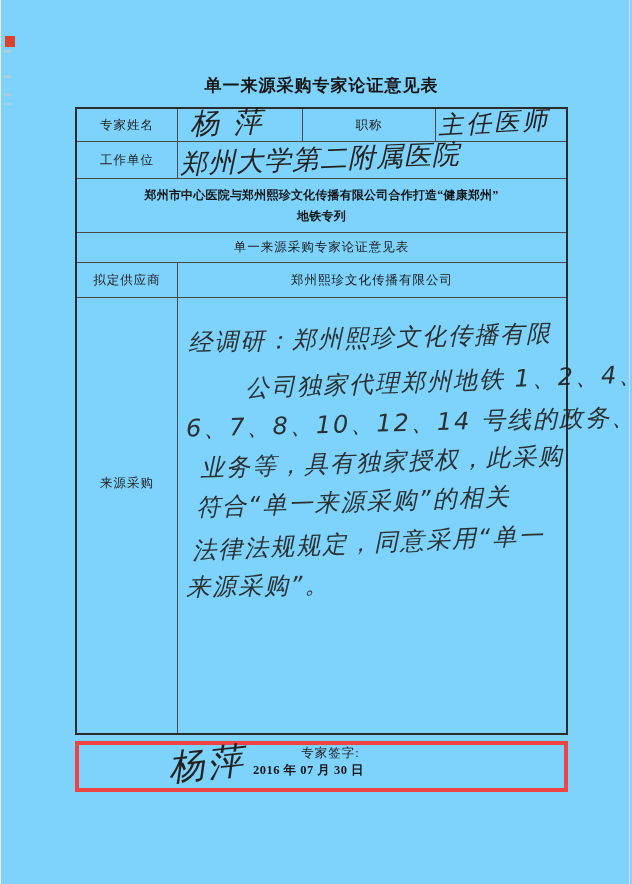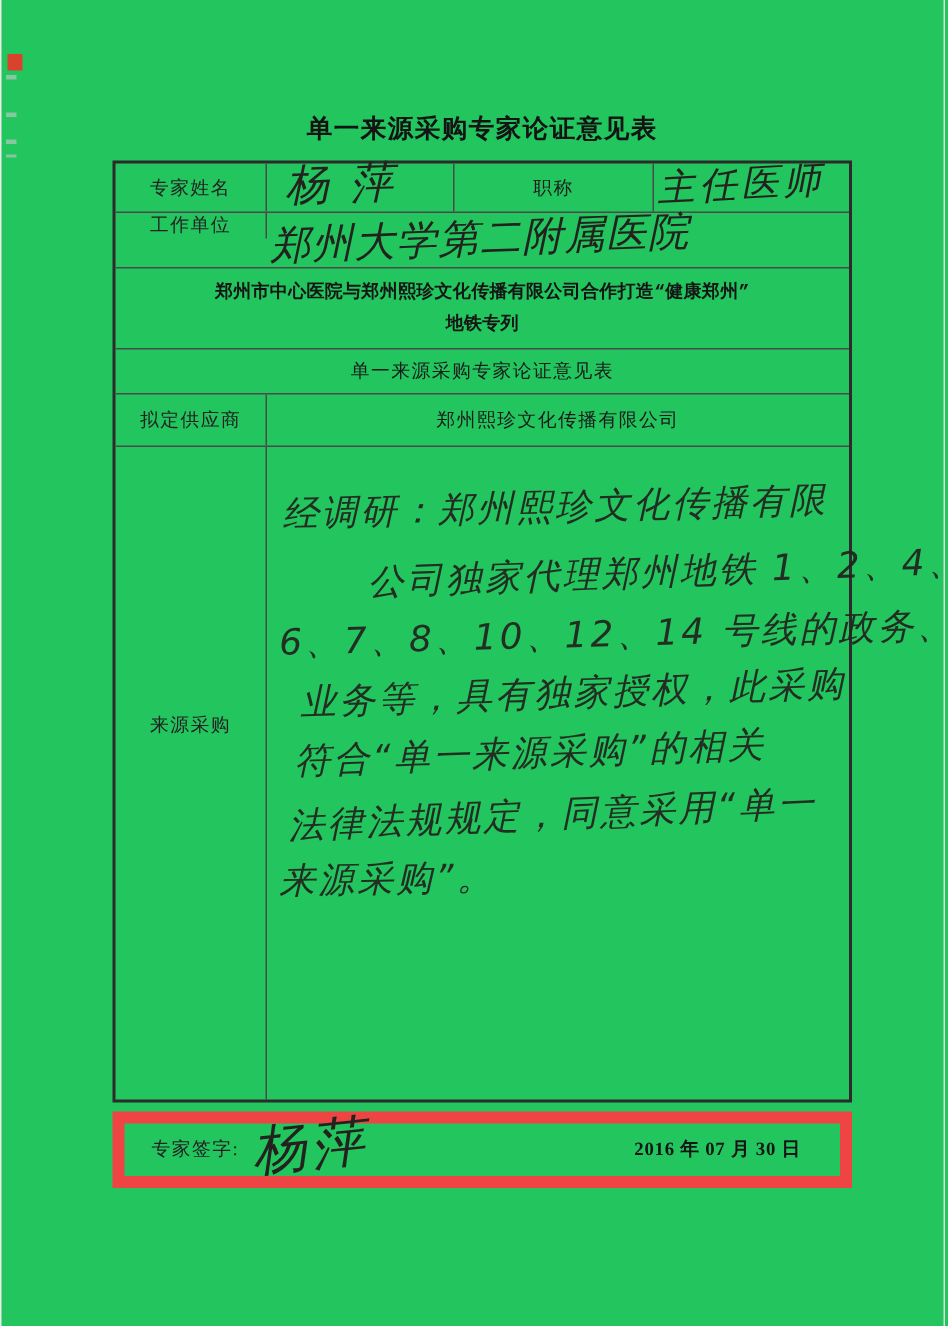--- a/index.html
+++ b/index.html
@@ -1,20 +1,20 @@
 <!DOCTYPE html>
 <html><head>
 <meta charset="utf-8">
 <style>
   html,body{margin:0;padding:0;background:#e9e9e9;}
   .page{
     position:relative;
     width:632px;height:884px;
     margin:0 auto;
-    background:#22c55e;
+    background:#7dd3fc;
     overflow:hidden;
     font-family:"Liberation Serif","DejaVu Serif",serif;
     color:#1c1c1c;
   }
   .page-edge-right{position:absolute;top:0;right:2px;width:1px;height:100%;background:#dcdcdc;}
   .page-edge-left{position:absolute;top:0;left:0;width:1px;height:100%;background:#ececea;}
 
   .red-mark{position:absolute;left:5px;top:36px;width:10px;height:11px;background:#d9432e;}
   .edge-mark{position:absolute;left:4px;width:7px;height:3px;background:#c9c9c9;opacity:.6;}
   .em1{top:50px;} .em2{top:75px;} .em3{top:93px;} .em4{top:103px;height:2px;}
@@ -26,49 +26,49 @@
     font-weight:bold;font-size:17px;letter-spacing:1px;color:#141414;
   }
 
   
   .form-table{
     position:absolute;left:75px;top:107px;width:493px;height:628px;
     border:2px solid #2b2b2b;
     display:flex;flex-direction:column;
     box-sizing:border-box;
     font-size:12.5px;
-    font-family:Liberation Mono, monospace;
   }
   .t-row{display:flex;border-bottom:1px solid #4a4a4a;box-sizing:border-box;}
   .t-row:last-child{border-bottom:none;flex:1;}
   .label-cell{
     width:101px;min-width:101px;border-right:1px solid #4a4a4a;
     display:flex;align-items:center;justify-content:center;
     box-sizing:border-box;letter-spacing:1px;color:#222;
   }
-  .r1{height:33px;} .r2{height:37px;flex-direction:column;} .r3{height:54px;} .r4{height:30px;} .r5{height:35px;}
+  .r1{height:33px;} .r2{height:37px;} .r3{height:54px;} .r4{height:30px;} .r5{height:35px;}
   .cell{display:flex;align-items:center;justify-content:center;box-sizing:border-box;}
   .r1 .hand-slot{width:125px;border-right:1px solid #4a4a4a;}
   .r1 .label2{width:133px;border-right:1px solid #4a4a4a;letter-spacing:1px;}
   .r1 .val2{flex:1;}
   .wide-val{flex:1;}
   .project-cell{
     flex:1;display:flex;flex-direction:column;justify-content:center;align-items:center;
     font-weight:bold;font-size:12px;line-height:21px;letter-spacing:.2px;color:#151515;
     padding:0 2px;text-align:center;
   }
   .center-val{flex:1;display:flex;align-items:center;justify-content:center;letter-spacing:1px;color:#1a1a1a;}
   .opinion-label{position:relative;top:-32px;}
 
   
   .sig-box{
     position:absolute;left:75px;top:741px;width:493px;height:51px;
-    border:8px solid #ef4444;box-sizing:border-box;
-    display:flex;align-items:center;justify-content:space-between;
+    border:4px solid #ef4444;box-sizing:border-box;
+    display:flex;align-items:center;justify-content:flex-start;
     font-size:12.5px;
+    flex-direction:column;
   }
   .sig-label{padding-left:18px;letter-spacing:1px;color:#222;}
   .sig-date{padding-right:26px;font-weight:bold;letter-spacing:.5px;color:#151515;}
 
   
   .hand{
     position:absolute;
     font-family:"DejaVu Sans","Liberation Sans",sans-serif;
     font-style:italic;color:#24221f;white-space:nowrap;
     pointer-events:none;

